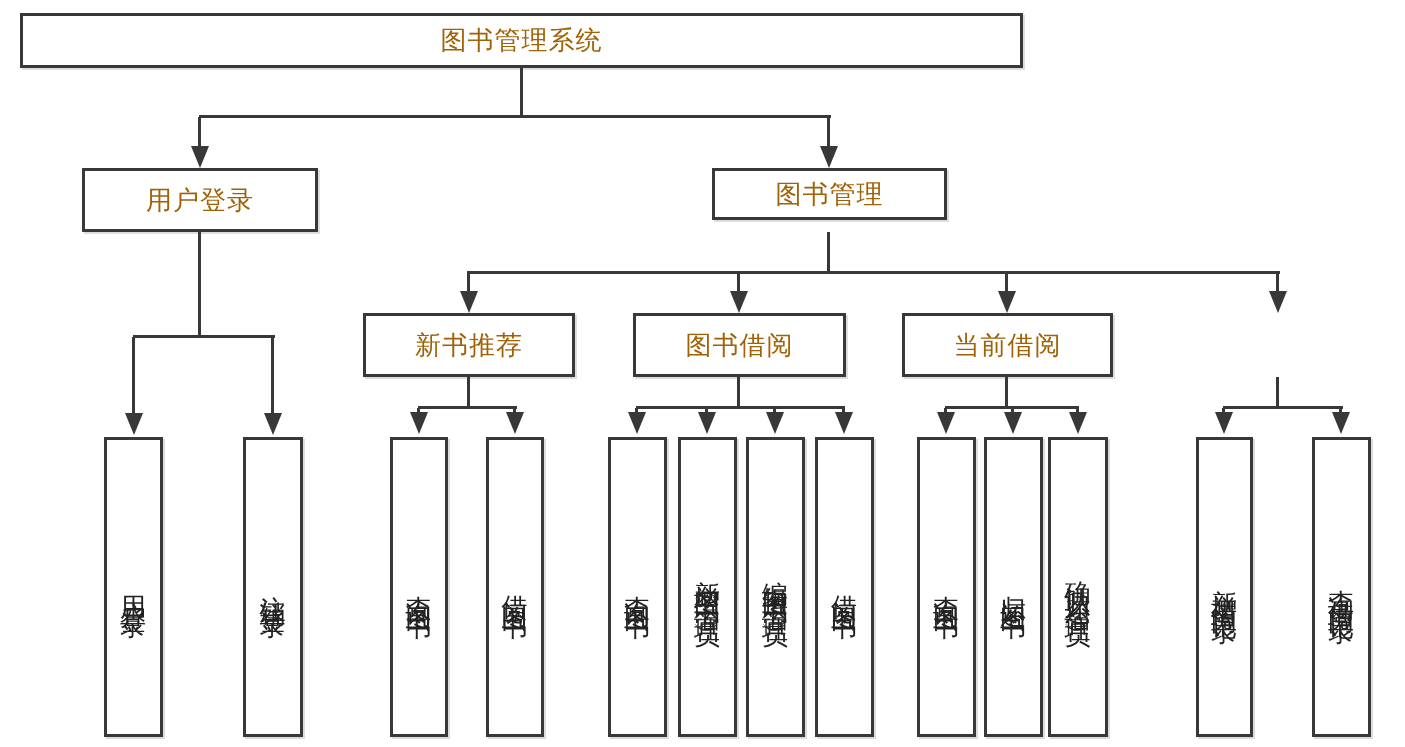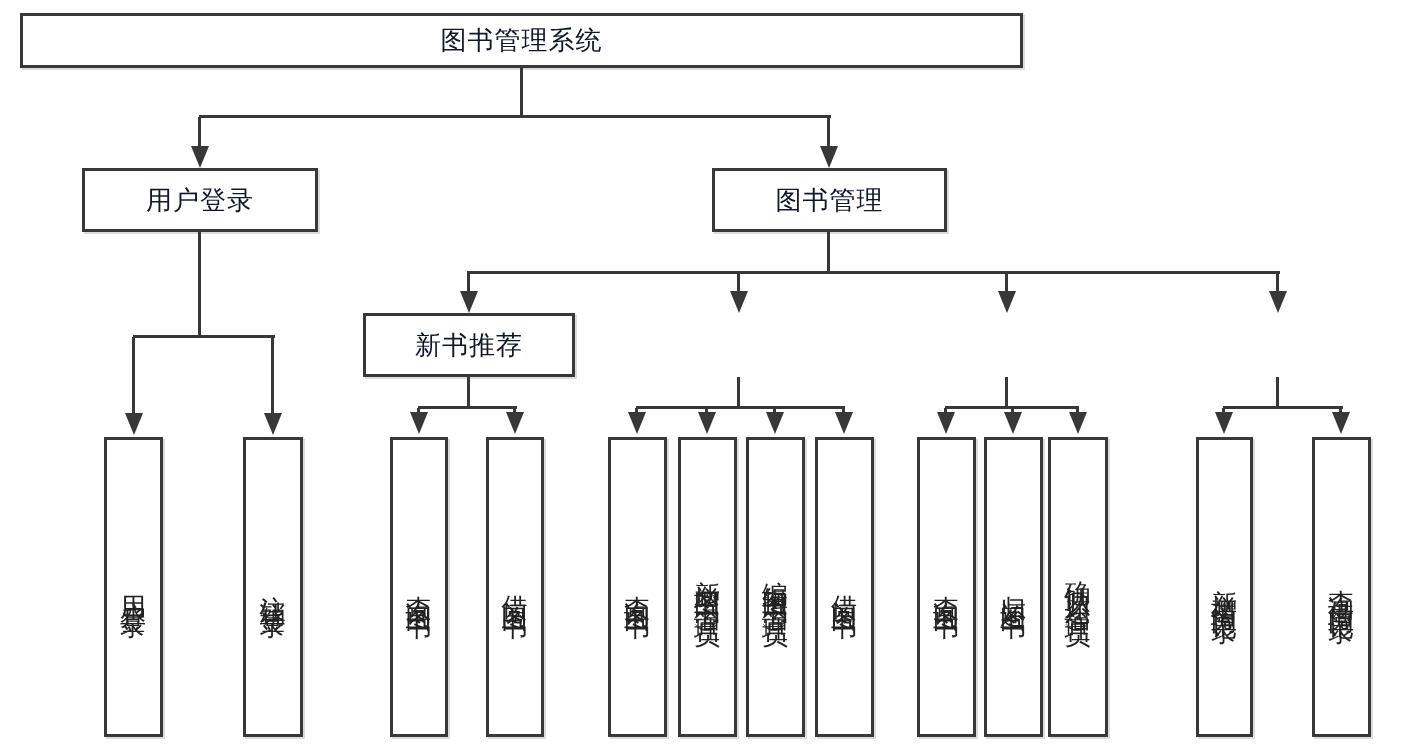--- a/index.html
+++ b/index.html
@@ -16,21 +16,21 @@
     border:3px solid #383838;
     background:#ffffff;
     display:flex;
     align-items:center;
     justify-content:center;
     box-shadow:2px 2px 0 rgba(120,120,120,0.25);
   }
   .hlabel{
     font-size:26px;
     letter-spacing:1px;
-    color:#0f172a;
+    color:#a16207;
     white-space:nowrap;
   }
   .vtext{
     writing-mode:vertical-rl;
     text-orientation:mixed;
     font-size:26px;
     letter-spacing:6px;
     color:#222222;
     line-height:1;
   }
@@ -63,21 +63,21 @@
   <div class="line" style="left:520px;top:68px;width:3px;height:49px;"></div>
   <div class="line" style="left:199px;top:115px;width:632px;height:3px;"></div>
   <div class="line" style="left:198px;top:117px;width:3px;height:33px;"></div>
   <div class="arrow" style="left:191px;top:146px;"></div>
   <div class="line" style="left:827px;top:117px;width:3px;height:33px;"></div>
   <div class="arrow" style="left:820px;top:146px;"></div>
 
   <div class="box" style="left:82px;top:168px;width:236px;height:64px;">
     <span class="hlabel">用户登录</span>
   </div>
-  <div class="box" style="left:712px;top:168px;width:235px;height:64px;">
+  <div class="box" style="left:712px;top:168px;width:235px;height:52px;">
     <span class="hlabel">图书管理</span>
   </div>
 
   <div class="line" style="left:198px;top:232px;width:3px;height:105px;"></div>
   <div class="line" style="left:133px;top:335px;width:142px;height:3px;"></div>
   <div class="line" style="left:132px;top:337px;width:3px;height:78px;"></div>
   <div class="arrow" style="left:125px;top:413px;"></div>
   <div class="line" style="left:271px;top:337px;width:3px;height:78px;"></div>
   <div class="arrow" style="left:264px;top:413px;"></div>
 
@@ -87,20 +87,26 @@
   <div class="arrow" style="left:460px;top:291px;"></div>
   <div class="line" style="left:737px;top:273px;width:3px;height:20px;"></div>
   <div class="arrow" style="left:730px;top:291px;"></div>
   <div class="line" style="left:1005px;top:273px;width:3px;height:20px;"></div>
   <div class="arrow" style="left:998px;top:291px;"></div>
   <div class="line" style="left:1276px;top:273px;width:3px;height:20px;"></div>
   <div class="arrow" style="left:1269px;top:291px;"></div>
 
   <div class="box" style="left:363px;top:313px;width:212px;height:64px;">
     <span class="hlabel">新书推荐</span>
+  </div>
+  <div class="box" style="left:633px;top:313px;width:213px;height:64px;">
+    <span class="hlabel">图书借阅</span>
+  </div>
+  <div class="box" style="left:902px;top:313px;width:211px;height:64px;">
+    <span class="hlabel">当前借阅</span>
   </div>
 
   <div class="line" style="left:467px;top:377px;width:3px;height:31px;"></div>
   <div class="line" style="left:418px;top:406px;width:99px;height:3px;"></div>
   <div class="line" style="left:417px;top:408px;width:3px;height:8px;"></div>
   <div class="arrow" style="left:410px;top:412px;"></div>
   <div class="line" style="left:513px;top:408px;width:3px;height:8px;"></div>
   <div class="arrow" style="left:506px;top:412px;"></div>
 
   <div class="line" style="left:737px;top:377px;width:3px;height:31px;"></div>

